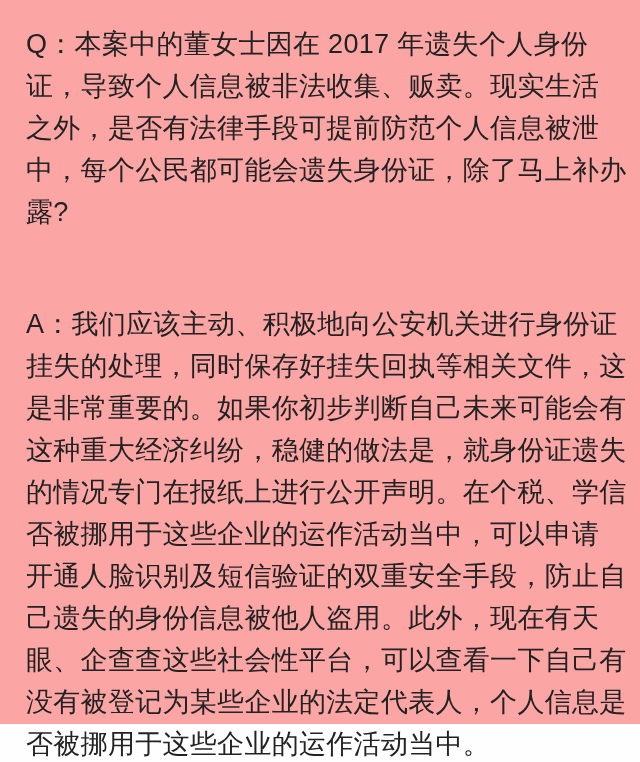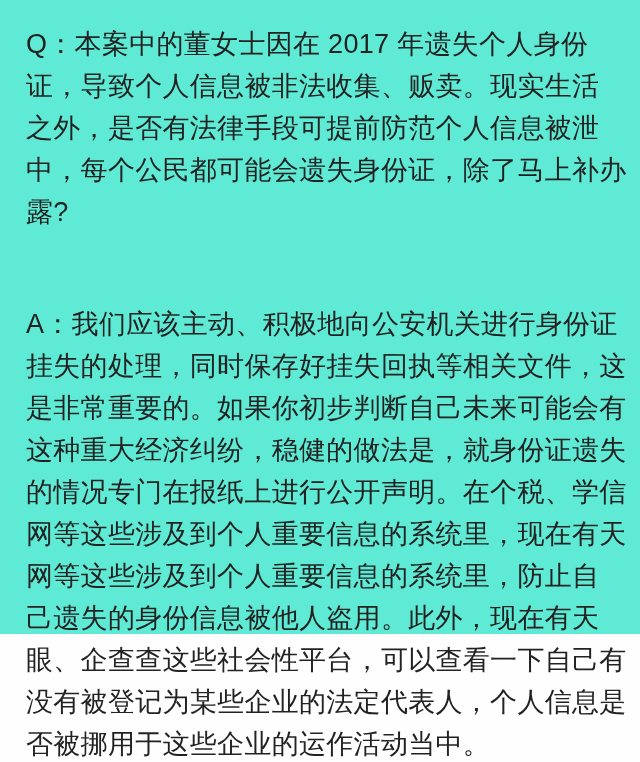--- a/index.html
+++ b/index.html
@@ -6,23 +6,23 @@
     margin: 0;
     padding: 0;
     width: 640px;
     height: 762px;
     background: #fefefe;
     overflow: hidden;
   }
   .page {
     box-sizing: border-box;
     width: 640px;
-    height: 634px;
+    height: 724px;
     padding: 23px 14px 0 26px;
-    background: #5eead4;
+    background: #fca5a5;
     font-family: "Liberation Sans", "DejaVu Sans", sans-serif;
     color: #222222;
   }
   .paragraph {
     margin: 0;
     padding: 0;
   }
   .answer-paragraph {
     margin-top: 70px;
   }
@@ -47,21 +47,21 @@
     <div class="line">中，每个公民都可能会遗失身份证，除了马上补办</div>
     <div class="line">露?</div>
   </div>
 
   <div class="paragraph answer-paragraph">
     <div class="line">A：我们应该主动、积极地向公安机关进行身份证</div>
     <div class="line">挂失的处理，同时保存好挂失回执等相关文件，这</div>
     <div class="line">是非常重要的。如果你初步判断自己未来可能会有</div>
     <div class="line">这种重大经济纠纷，稳健的做法是，就身份证遗失</div>
     <div class="line">的情况专门在报纸上进行公开声明。在个税、学信</div>
-    <div class="line">网等这些涉及到个人重要信息的系统里，现在有天</div>
-    <div class="line">网等这些涉及到个人重要信息的系统里，防止自</div>
+    <div class="line">否被挪用于这些企业的运作活动当中，可以申请</div>
+    <div class="line">开通人脸识别及短信验证的双重安全手段，防止自</div>
     <div class="line">己遗失的身份信息被他人盗用。此外，现在有天</div>
     <div class="line">眼、企查查这些社会性平台，可以查看一下自己有</div>
     <div class="line">没有被登记为某些企业的法定代表人，个人信息是</div>
     <div class="line">否被挪用于这些企业的运作活动当中。</div>
   </div>
 
 </div>
 
 </body></html>

